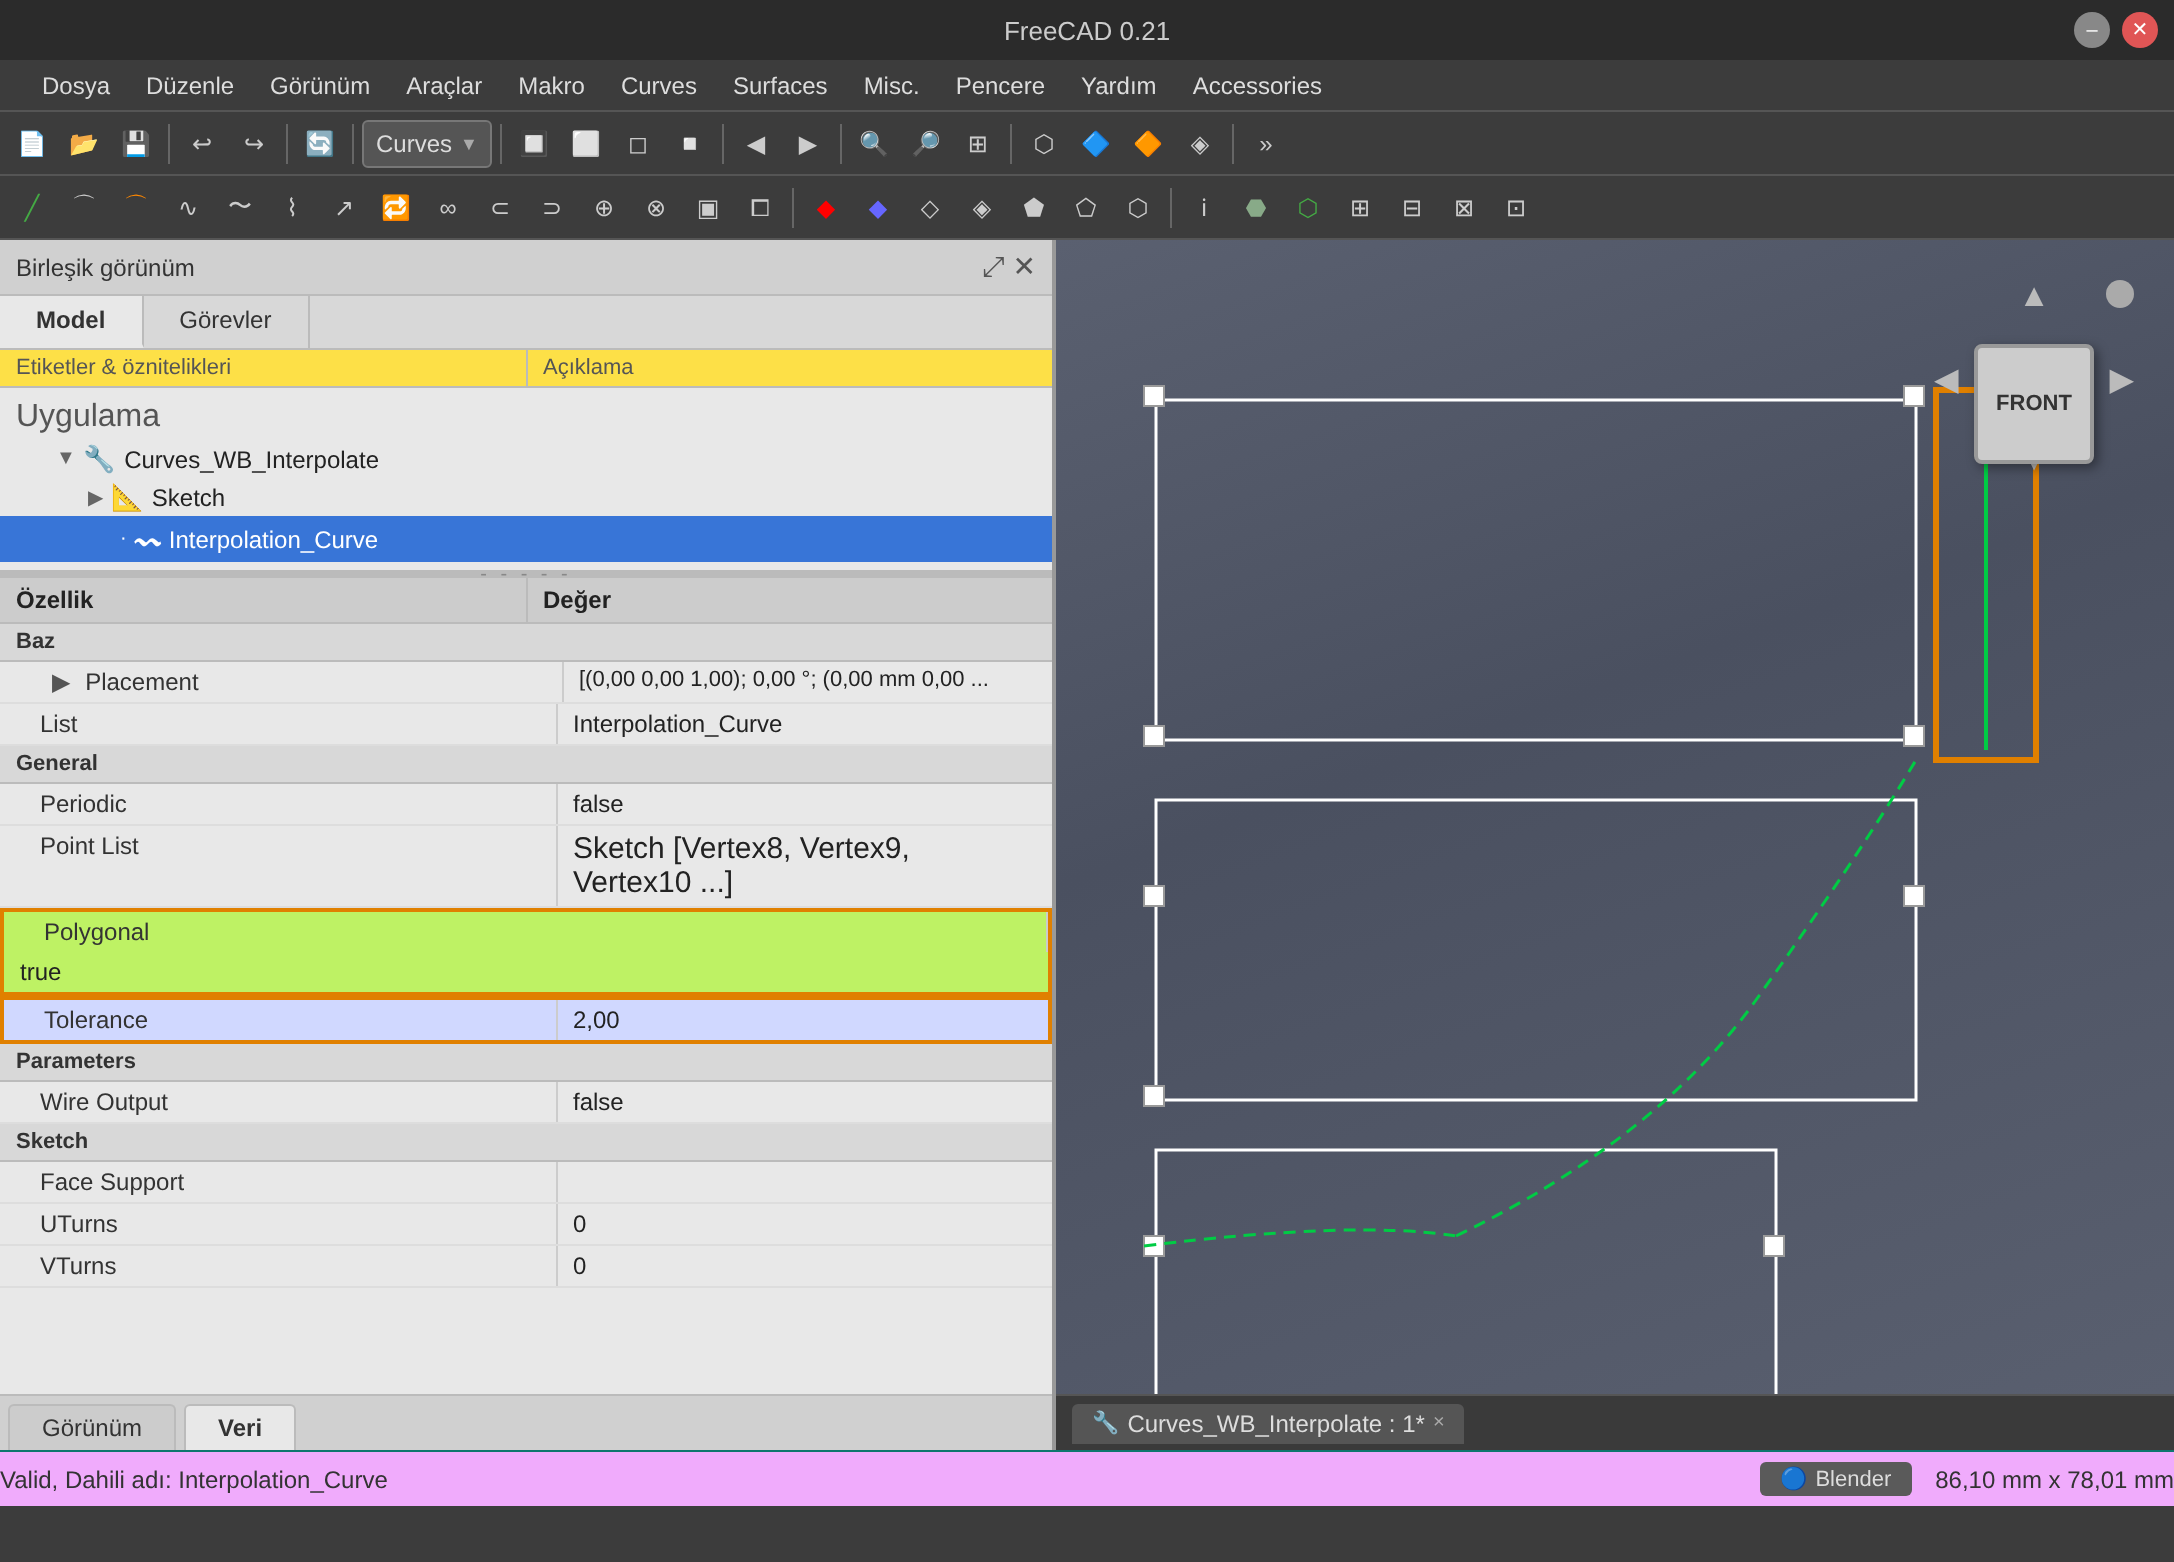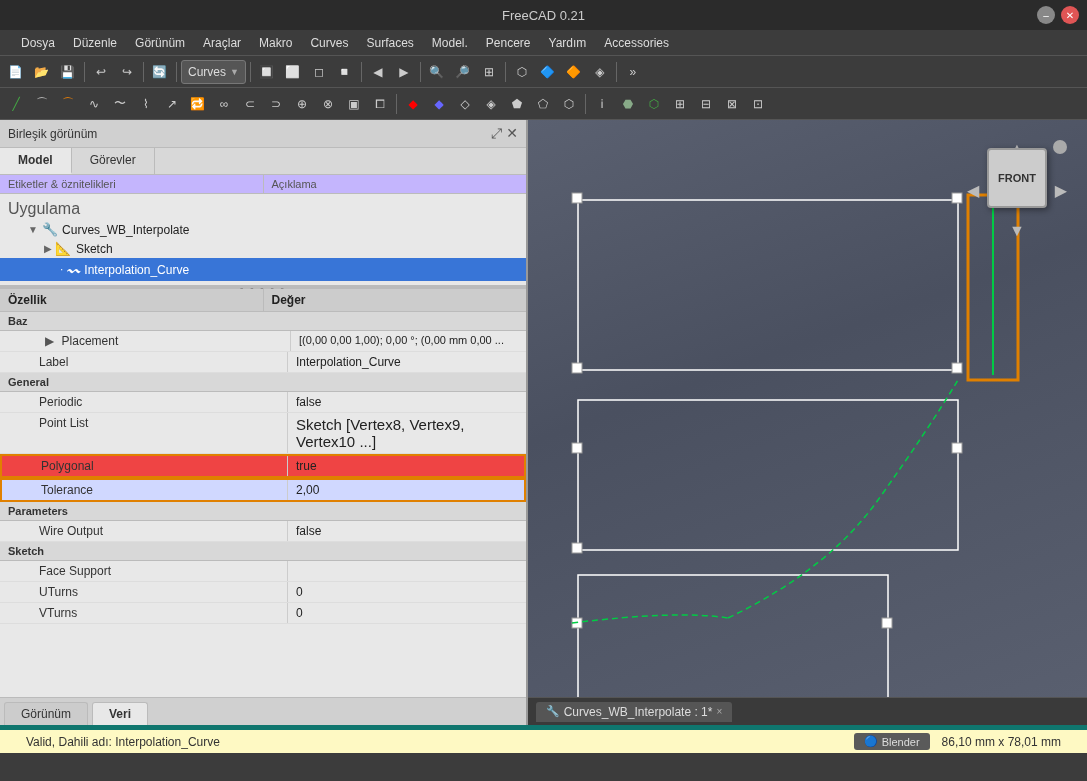--- a/index.html
+++ b/index.html
@@ -197,21 +197,20 @@
     .prop-row {
       display: flex;
       border-bottom: 1px solid #ddd;
       font-size: 12px;
     }
     .prop-row .col-prop {
       flex: 1;
       padding: 3px 26px;
       border-right: 1px solid #ccc;
       color: #333;
-      margin-left: 19px;
     }
     .prop-row .col-val {
       flex: 1;
       padding: 3px 8px;
       color: #222;
     }
     .prop-row .expand-arrow { margin-right: 4px; color: #555; }
 
     
     #bottom-tabs {
@@ -230,25 +229,25 @@
       border-bottom: none;
       background: #ccc;
       border-radius: 3px 3px 0 0;
       margin-left: 4px;
     }
     .bottom-tab.active { background: #e8e8e8; font-weight: bold; }
 
     
     #statusbar {
       height: 28px;
-      background: #fef9c3;
-      display: flex;
-      align-items: center;
-      padding: 0 26px;
-      border-top: 5px solid #0f766e;
+      background: #f0abfc;
+      display: flex;
+      align-items: center;
+      padding: 0 0;
+      border-top: 1px solid #0f766e;
       justify-content: space-between;
       font-size: 12px;
       color: #333;
     }
     #statusbar .right-info { display: flex; align-items: center; gap: 12px; }
     .blender-btn {
       background: #5a5a5a;
       color: #ddd;
       border: none;
       border-radius: 3px;
@@ -274,21 +273,21 @@
       width: 100px;
       height: 100px;
     }
     .cube-face {
       width: 60px; height: 60px;
       background: #ccc;
       border: 2px solid #999;
       display: flex; align-items: center; justify-content: center;
       font-size: 11px; font-weight: bold; color: #333;
       position: absolute;
-      top: 8px; left: 20px;
+      top: 32px; left: 20px;
       box-shadow: 2px 2px 6px rgba(0,0,0,0.4);
       border-radius: 4px;
     }
     .nav-arrow {
       position: absolute;
       color: #bbb;
       font-size: 16px;
       cursor: pointer;
     }
     .nav-top { top: 0; left: 50%; transform: translateX(-50%); }
@@ -346,21 +345,21 @@
 </div>
 
 <div id="menubar">
   <span class="menu-item">Dosya</span>
   <span class="menu-item">Düzenle</span>
   <span class="menu-item">Görünüm</span>
   <span class="menu-item">Araçlar</span>
   <span class="menu-item">Makro</span>
   <span class="menu-item">Curves</span>
   <span class="menu-item">Surfaces</span>
-  <span class="menu-item">Model.</span>
+  <span class="menu-item">Misc.</span>
   <span class="menu-item">Pencere</span>
   <span class="menu-item">Yardım</span>
   <span class="menu-item">Accessories</span>
 </div>
 
 <div class="toolbar-row">
 
   <button class="toolbar-btn">📄</button>
   <button class="toolbar-btn">📂</button>
   <button class="toolbar-btn">💾</button>
@@ -441,21 +440,21 @@
         <span class="icon-btn">⤢</span>
         <span class="icon-btn">✕</span>
       </div>
     </div>
 
     <div id="tab-bar">
       <div class="tab active">Model</div>
       <div class="tab">Görevler</div>
     </div>
 
-    <div style="display:flex; background:#c4b5fd; border-bottom:1px solid #bbb;">
+    <div style="display:flex; background:#fde047; border-bottom:1px solid #bbb;">
       <div style="flex:1; padding:3px 8px; font-size:11px; color:#555; border-right:1px solid #bbb;">Etiketler &amp; öznitelikleri</div>
       <div style="flex:1; padding:3px 8px; font-size:11px; color:#555;">Açıklama</div>
     </div>
 
     <div id="tree-area">
       <div class="tree-item">
         <span style="font-size:16px; color:#555;">Uygulama</span>
       </div>
 
       <div class="tree-item">
@@ -493,35 +492,35 @@
 
       <div class="prop-section">Baz</div>
       <div class="prop-row">
         <div class="col-prop">
           <span class="expand-arrow">▶</span>
           <span>Placement</span>
         </div>
         <div class="col-val" style="font-size:11px; overflow:hidden; white-space:nowrap;">[(0,00 0,00 1,00); 0,00 °; (0,00 mm  0,00 ...</div>
       </div>
       <div class="prop-row">
-        <div class="col-prop" style="padding-left:20px;">Label</div>
+        <div class="col-prop" style="padding-left:20px;">List</div>
         <div class="col-val">Interpolation_Curve</div>
       </div>
 
       <div class="prop-section">General</div>
       <div class="prop-row">
         <div class="col-prop" style="padding-left:20px;">Periodic</div>
         <div class="col-val">false</div>
       </div>
       <div class="prop-row">
         <div class="col-prop" style="padding-left:20px;">Point List</div>
         <div class="col-val" style="font-size:15px;">Sketch [Vertex8, Vertex9, Vertex10 ...]</div>
       </div>
 
-      <div class="prop-row" style="background:#ef4444; border: 2px solid #e08000;">
+      <div class="prop-row" style="background:#bef264; border: 2px solid #e08000; flex-direction: column;">
         <div class="col-prop" style="padding-left:20px; border-right:1px solid #ccc;">Polygonal</div>
         <div class="col-val">true</div>
       </div>
 
       <div class="prop-row" style="background:#d0d8ff; border: 2px solid #e08000;">
         <div class="col-prop" style="padding-left:20px; border-right:1px solid #ccc;">Tolerance</div>
         <div class="col-val">2,00</div>
       </div>
 
       <div class="prop-section">Parameters</div>

